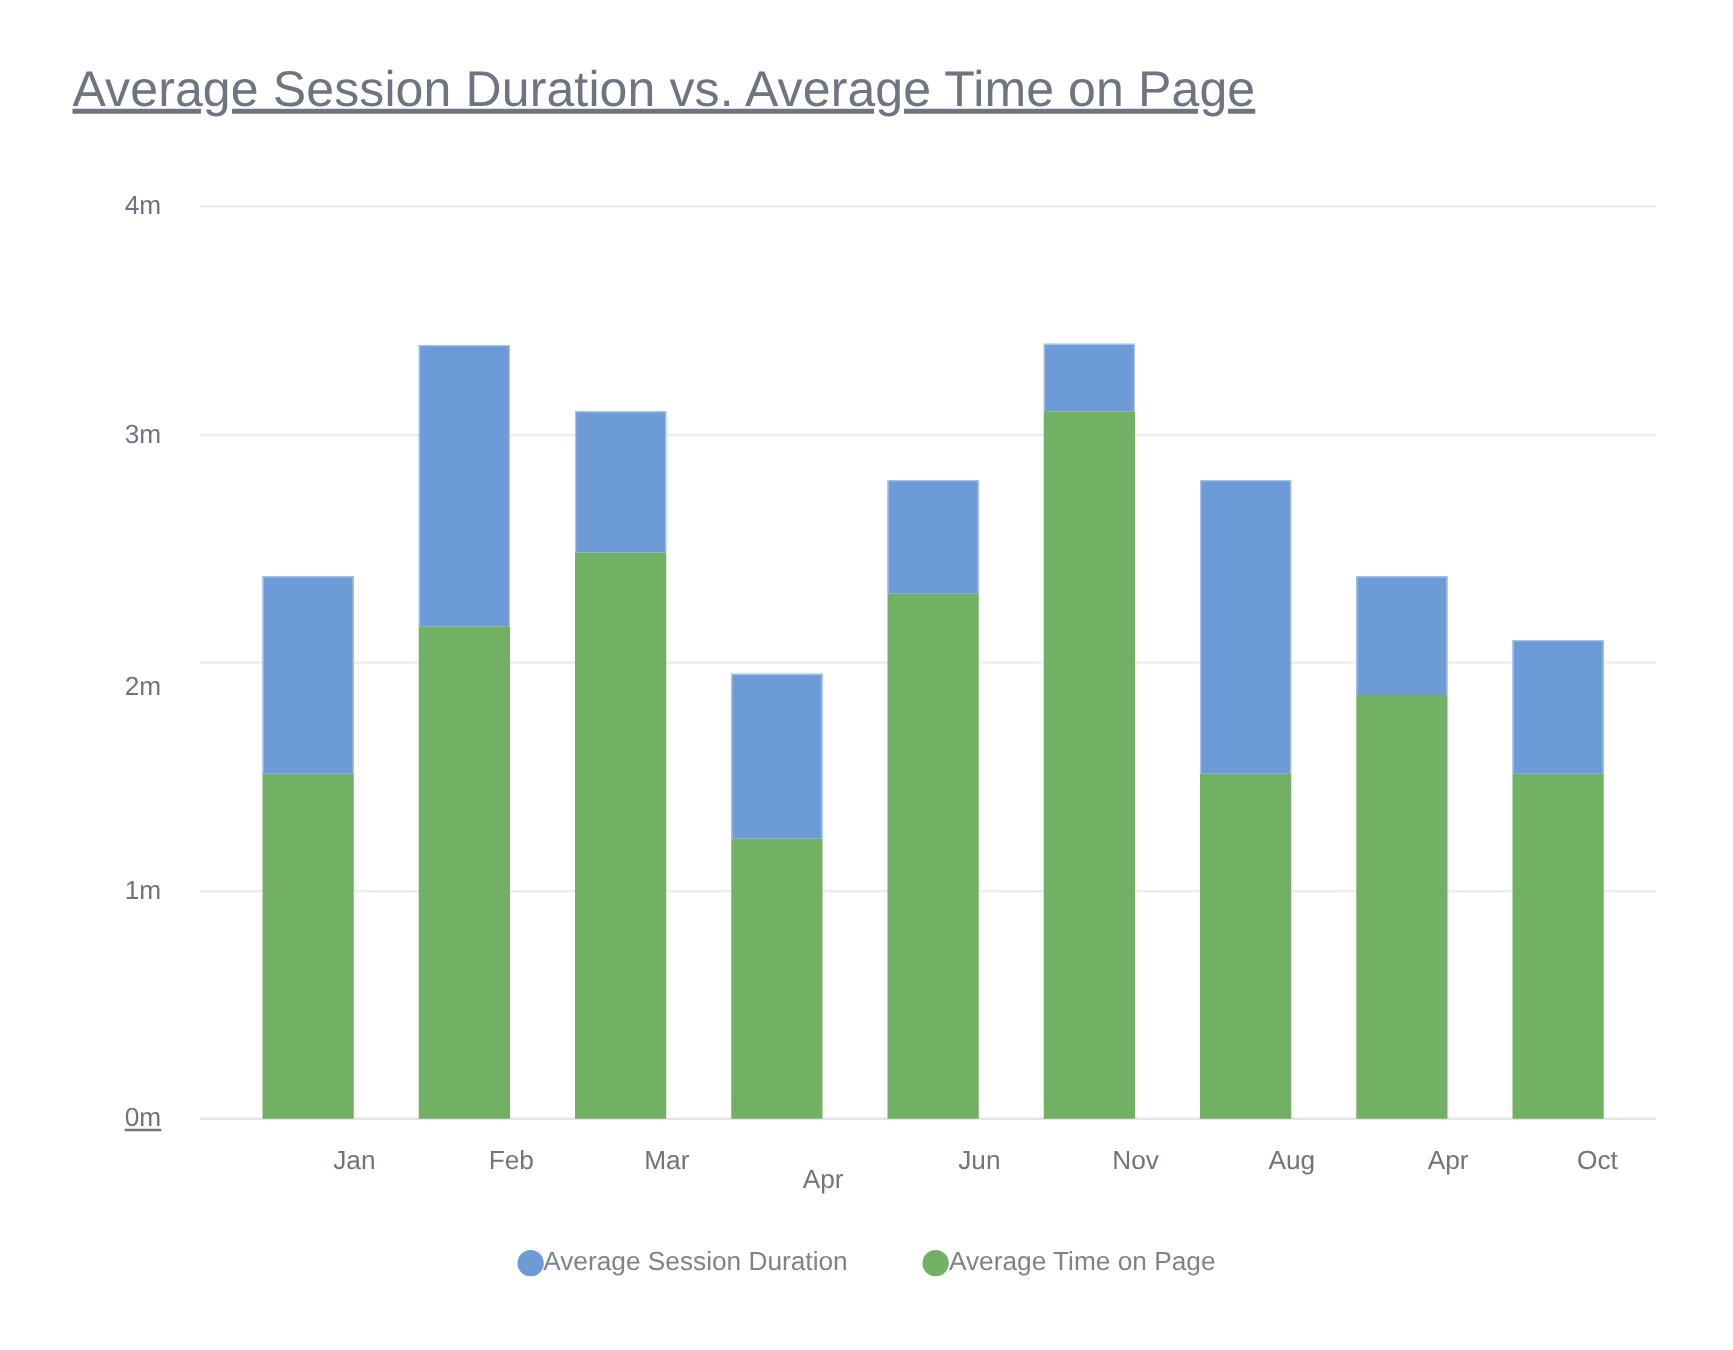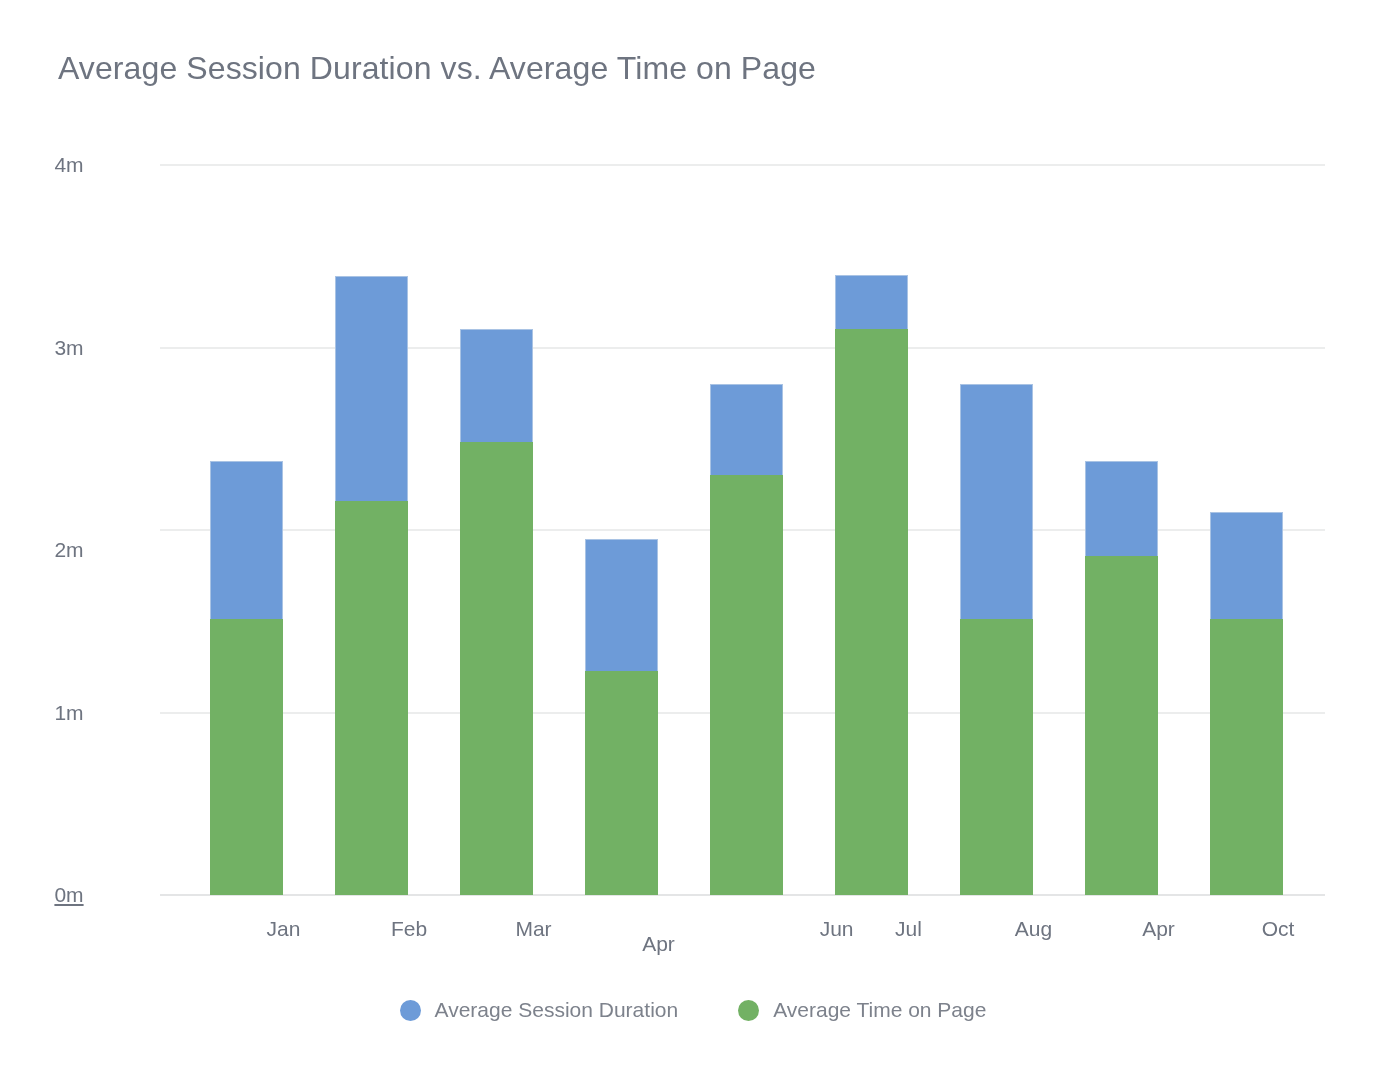--- a/index.html
+++ b/index.html
@@ -21,25 +21,26 @@
     height: 1080px;
     background: #ffffff;
     box-sizing: border-box;
   }
 
   
   #chart-title {
     position: absolute;
     left: 58px;
     top: 50px;
-    font-size: 32px;
+    font-size: 40px;
     font-weight: 400;
     color: #6e7480;
     letter-spacing: 0.1px;
     white-space: nowrap;
+    text-decoration: underline;
   }
 
   
   #plot-area {
     position: absolute;
     left: 160px;
     top: 165px;
     width: 1165px;
     height: 730px;
   }
@@ -52,21 +53,21 @@
     background: #eceded;
   }
   .gridline.baseline {
     background: #e4e5e6;
   }
 
   .ytick-label {
     position: absolute;
     right: 1196px; 
     width: 120px;
-    text-align: center;
+    text-align: right;
     font-size: 21px;
     color: #6e7480;
     transform: translateY(-50%);
     white-space: nowrap;
   }
 
   
   .bar-group {
     position: absolute;
     bottom: 0;
@@ -101,21 +102,20 @@
     top: 998px;
     width: 1386px;
     display: flex;
     justify-content: center;
     align-items: center;
     gap: 60px;
   }
   .legend-item {
     display: flex;
     align-items: center;
-    gap: 14px;
   }
   .legend-swatch {
     width: 21px;
     height: 21px;
     border-radius: 50%;
     flex: none;
   }
   .legend-label {
     font-size: 21px;
     color: #7d828c;
@@ -180,22 +180,22 @@
         <div class="bar-group" style="left: 1050px; height: 383.25px;">
           <div class="bar-seg lower" style="bottom: 0px; height: 275.575px; background: rgb(114, 177, 100);"></div>
           <div class="bar-seg upper" style="bottom: 275.575px; height: 107.675px; background: rgb(109, 155, 216);"></div>
         </div>
       </div>
     <div id="xtick-labels">
         <div class="xtick-label" style="left: 86.5px;">Jan</div>
         <div class="xtick-label" style="left: 212px;">Feb</div>
         <div class="xtick-label" style="left: 336.5px;">Mar</div>
         <div class="xtick-label" style="left: 461.5px; margin-top: 15px;">Apr</div>
-        <div class="xtick-label" style="left: 586.5px; text-align: right;">Jun</div>
-        <div class="xtick-label" style="left: 711.5px;">Jul</div>
+        <div class="xtick-label" style="left: 586.5px;">Jun</div>
+        <div class="xtick-label" style="left: 711.5px;">Nov</div>
         <div class="xtick-label" style="left: 836.5px;">Aug</div>
         <div class="xtick-label" style="left: 961.5px;">Apr</div>
         <div class="xtick-label" style="left: 1081px;">Oct</div>
       </div>
   </div>
 
   <div id="legend">
       <div class="legend-item">
         <span class="legend-swatch" style="background: rgb(109, 155, 216);"></span>
         <span class="legend-label">Average Session Duration</span>

